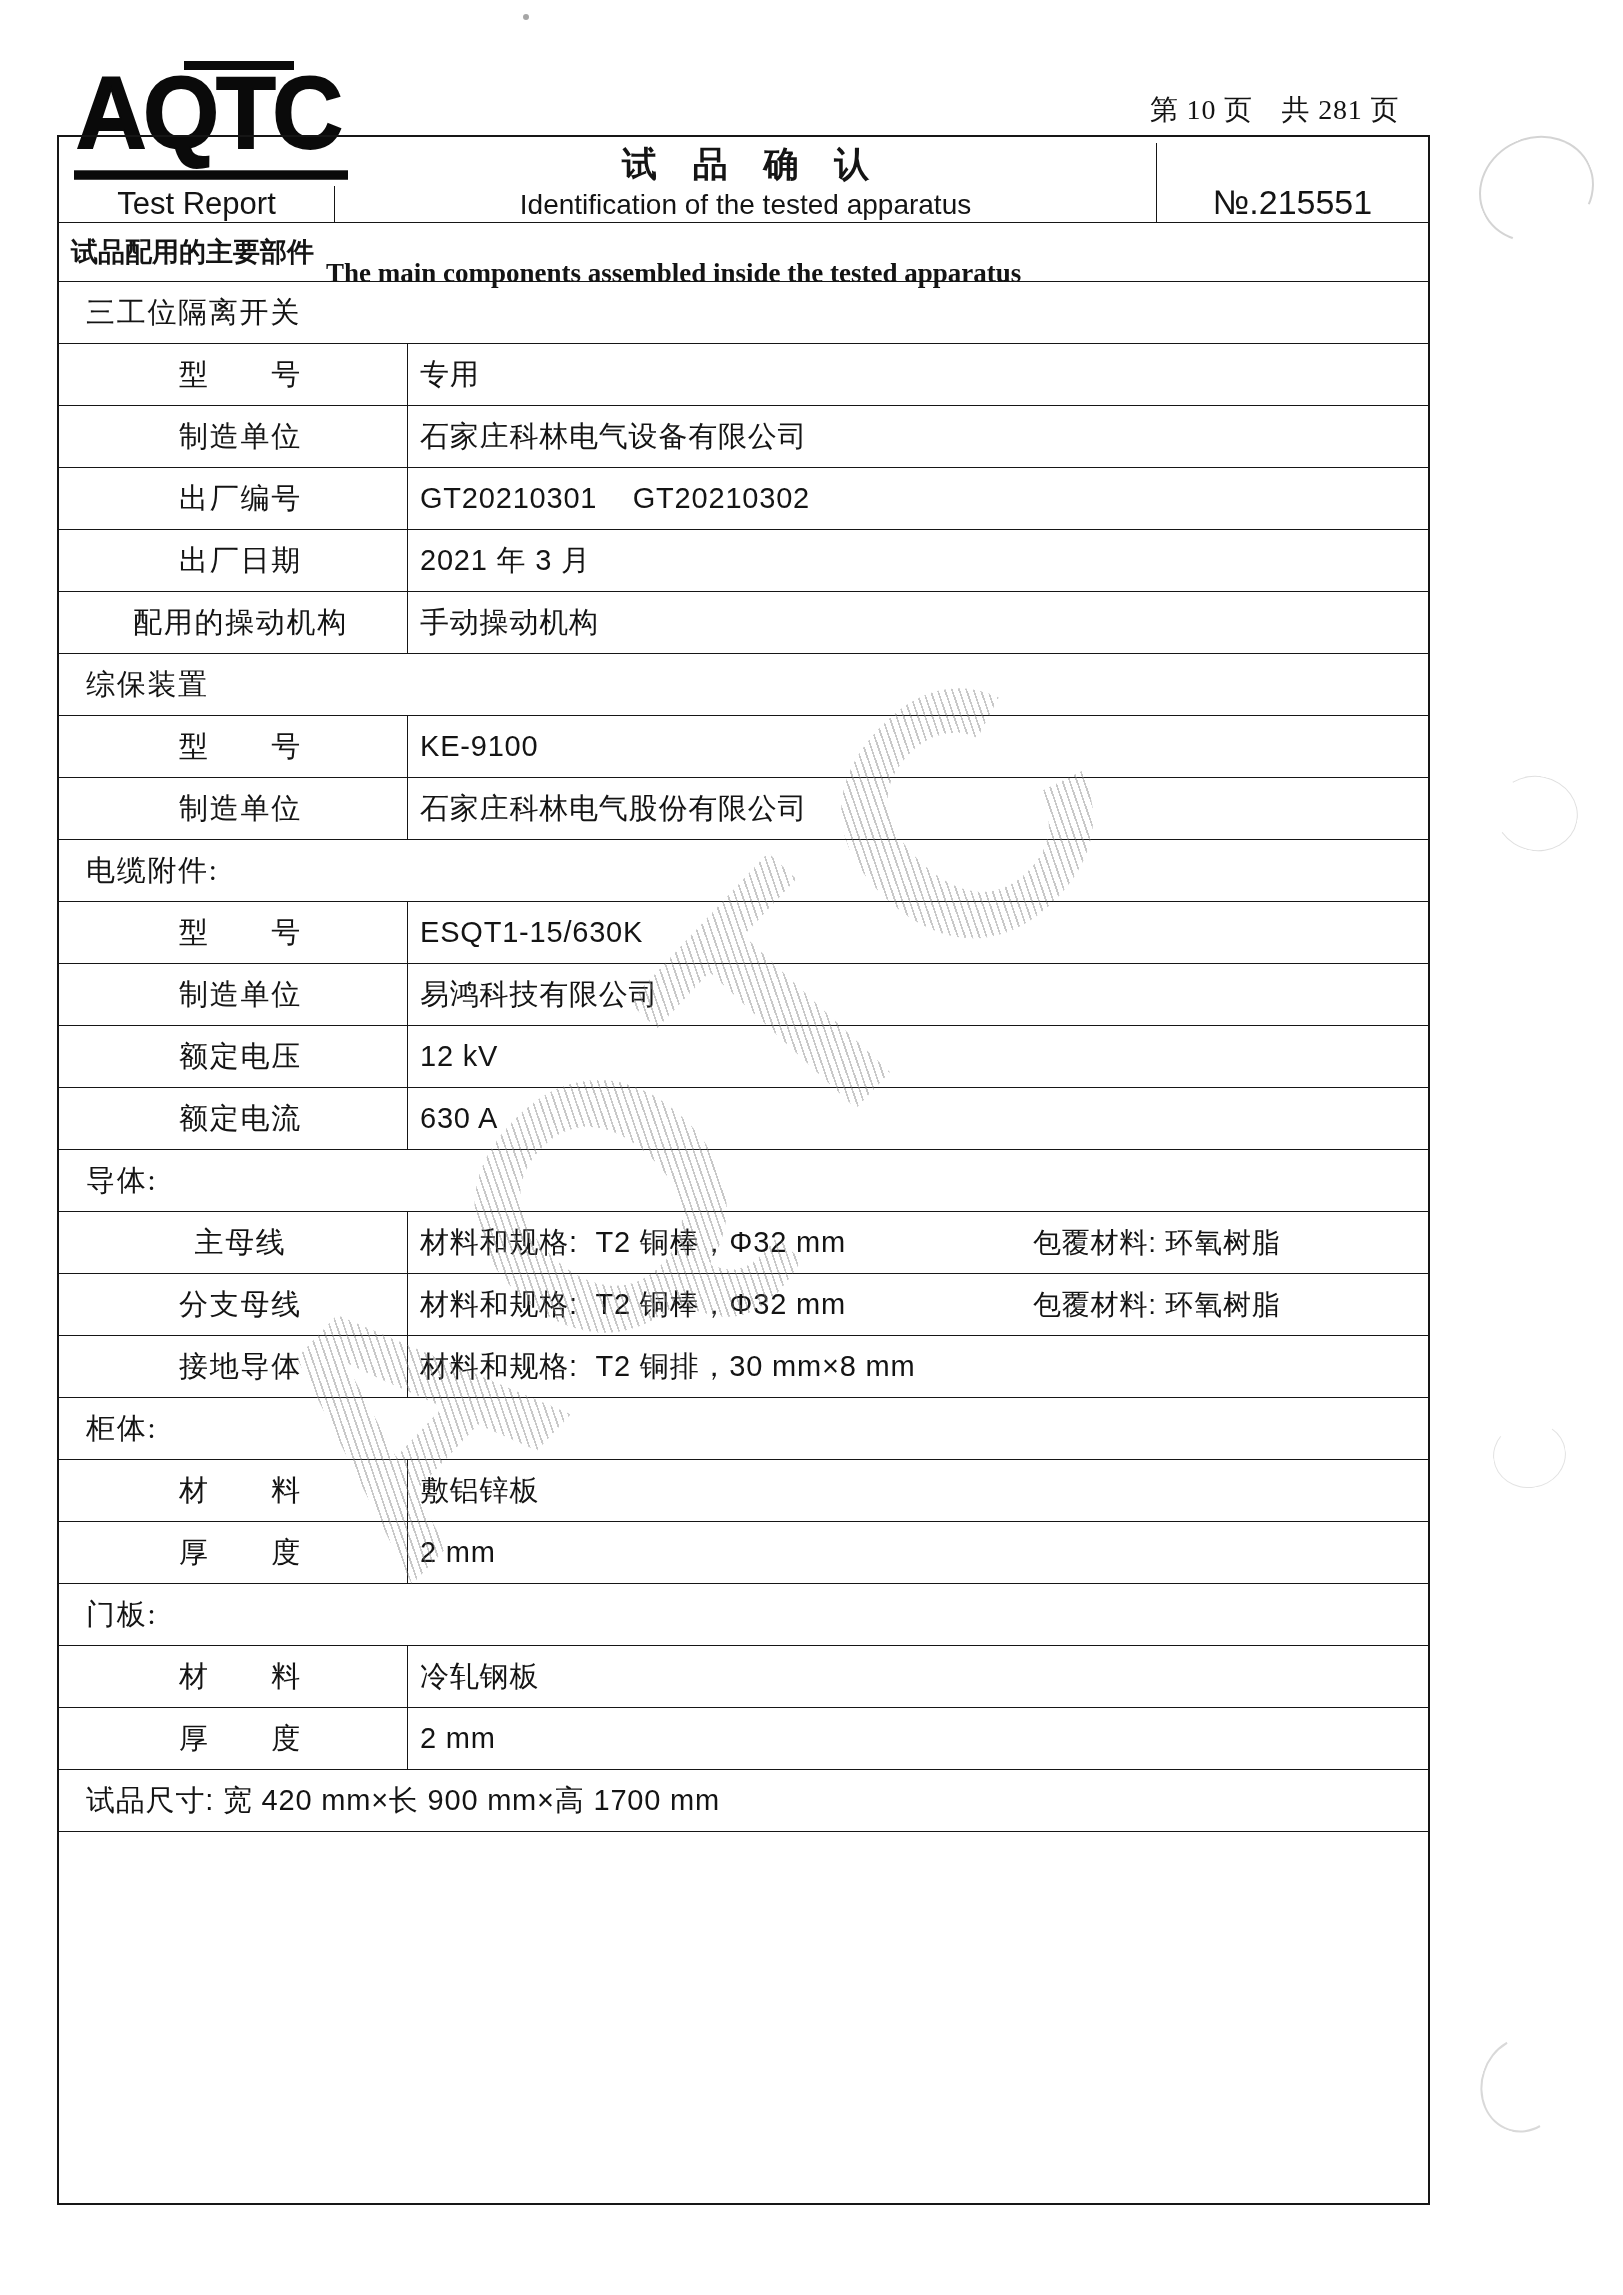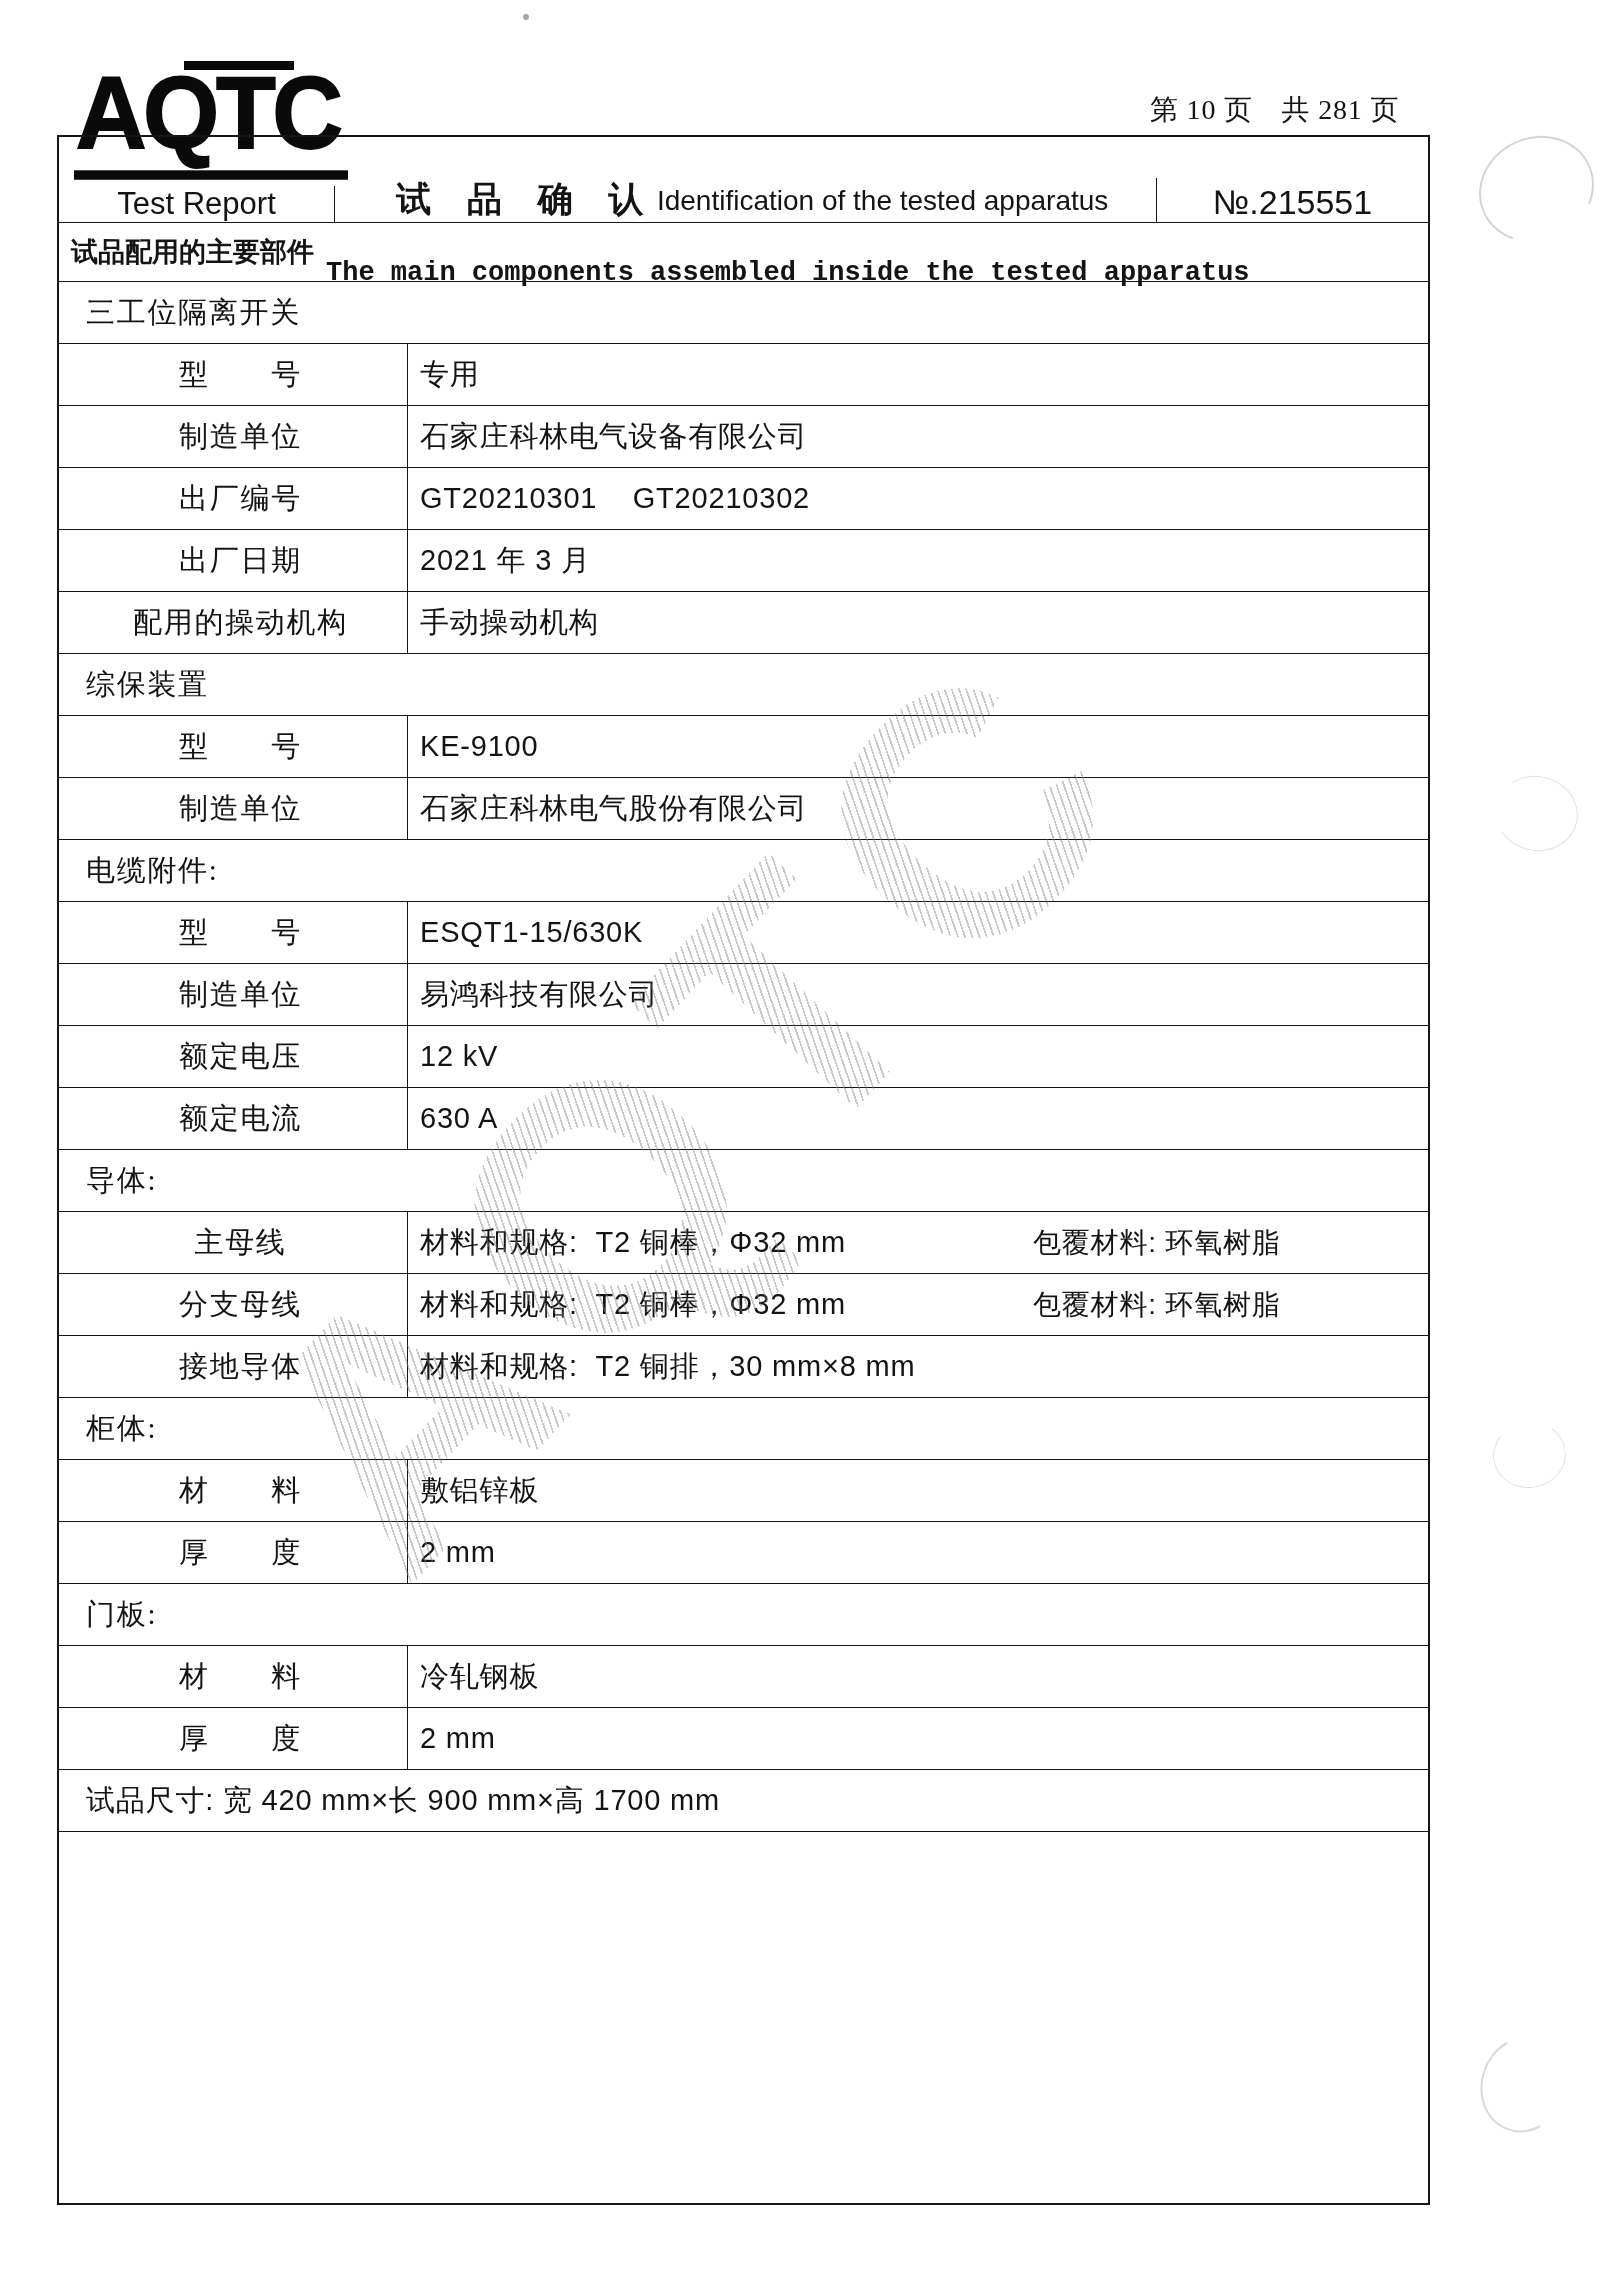--- a/index.html
+++ b/index.html
@@ -32,26 +32,26 @@
   }
   .row { position:relative; display:flex; align-items:center; border-top:1.7px solid #161616; box-sizing:border-box; }
   .row:first-child { border-top:none; }
   .row.header { height:85px; align-items:flex-end; }
   .row.note { height:59px; }
   .row.std  { height:62px;padding-left:15px; }
   .row.empty{ height:372px; }
   .hcell { display:flex; align-items:center; justify-content:center; box-sizing:border-box; }
   .hc1 { width:276px; border-right:1.7px solid #161616;
          font-family:"Liberation Sans", sans-serif; font-size:31px; }
-  .hc2 { flex:1; flex-direction:row; border-right:1.7px solid #161616; line-height:1.25; }
+  .hc2 { flex:1; flex-direction:column; border-right:1.7px solid #161616; line-height:1.25; }
   .hc3 { width:271px; font-family:"Liberation Sans", sans-serif; font-size:34px; }
   .title-zh { font-weight:bold; font-size:35px; letter-spacing:13.5px; text-indent:13.5px; }
   .title-en { font-family:"Liberation Sans", sans-serif; font-size:28px; }
   .note-zh { font-weight:bold; font-size:27px; margin-left:12px; white-space:pre; }
-  .note-en { font-family:Liberation Mono, monospace; font-weight:bold; font-size:27px; margin-left:12px; white-space:pre;margin-top:42px; }
+  .note-en { font-family:Liberation Serif, serif; font-weight:bold; font-size:27px; margin-left:12px; white-space:pre;margin-top:42px; }
   .cell { white-space:pre; }
   .label {
     width:334px; height:100%; border-right:1.7px solid #161616; box-sizing:border-box;
     display:flex; align-items:center; justify-content:center;
     font-size:29px; letter-spacing:1.7px; flex-shrink:0;
   }
   .value {
     font-family:"Liberation Sans", sans-serif; font-size:29px;
     padding-left:12px; letter-spacing:0.8px;
   }

